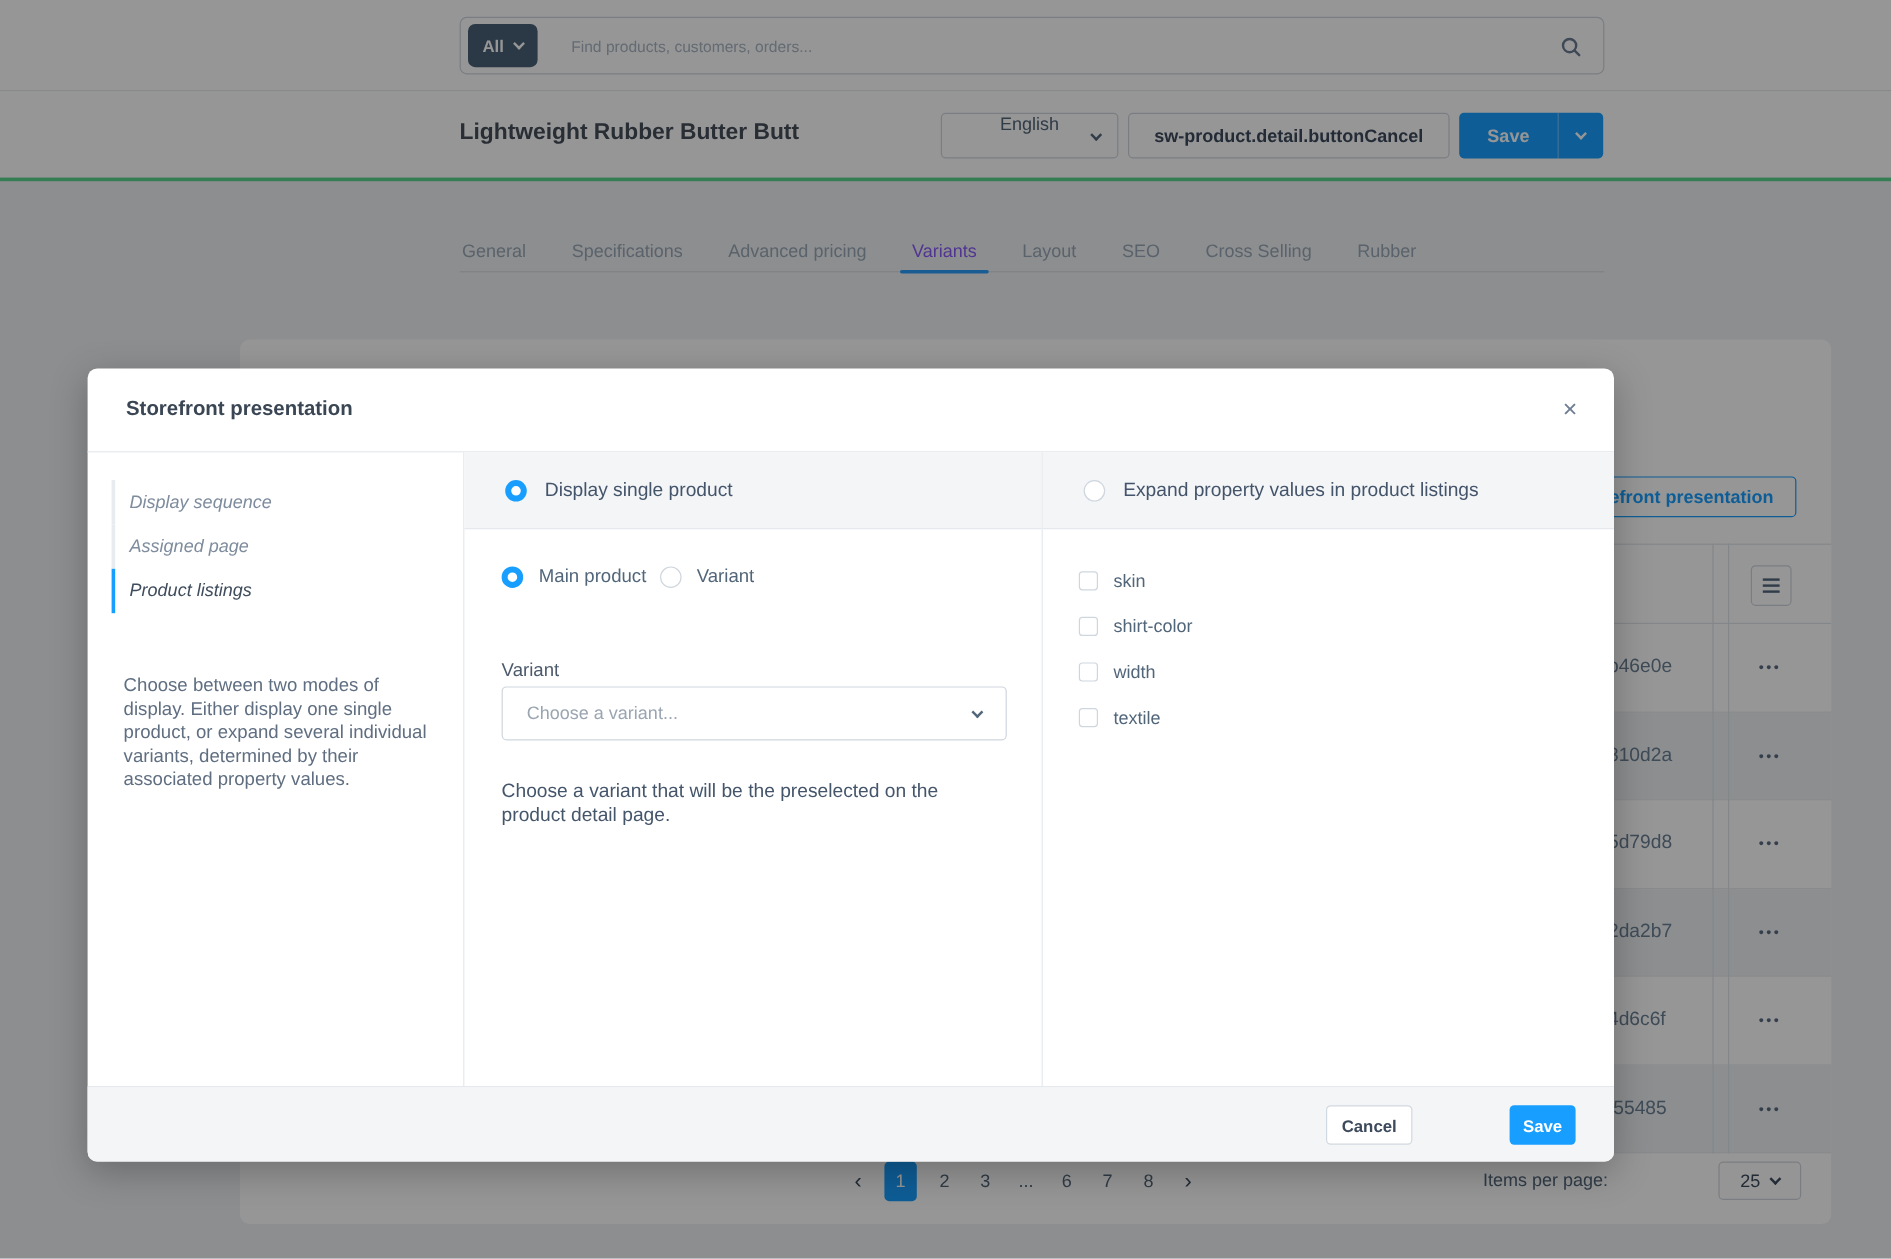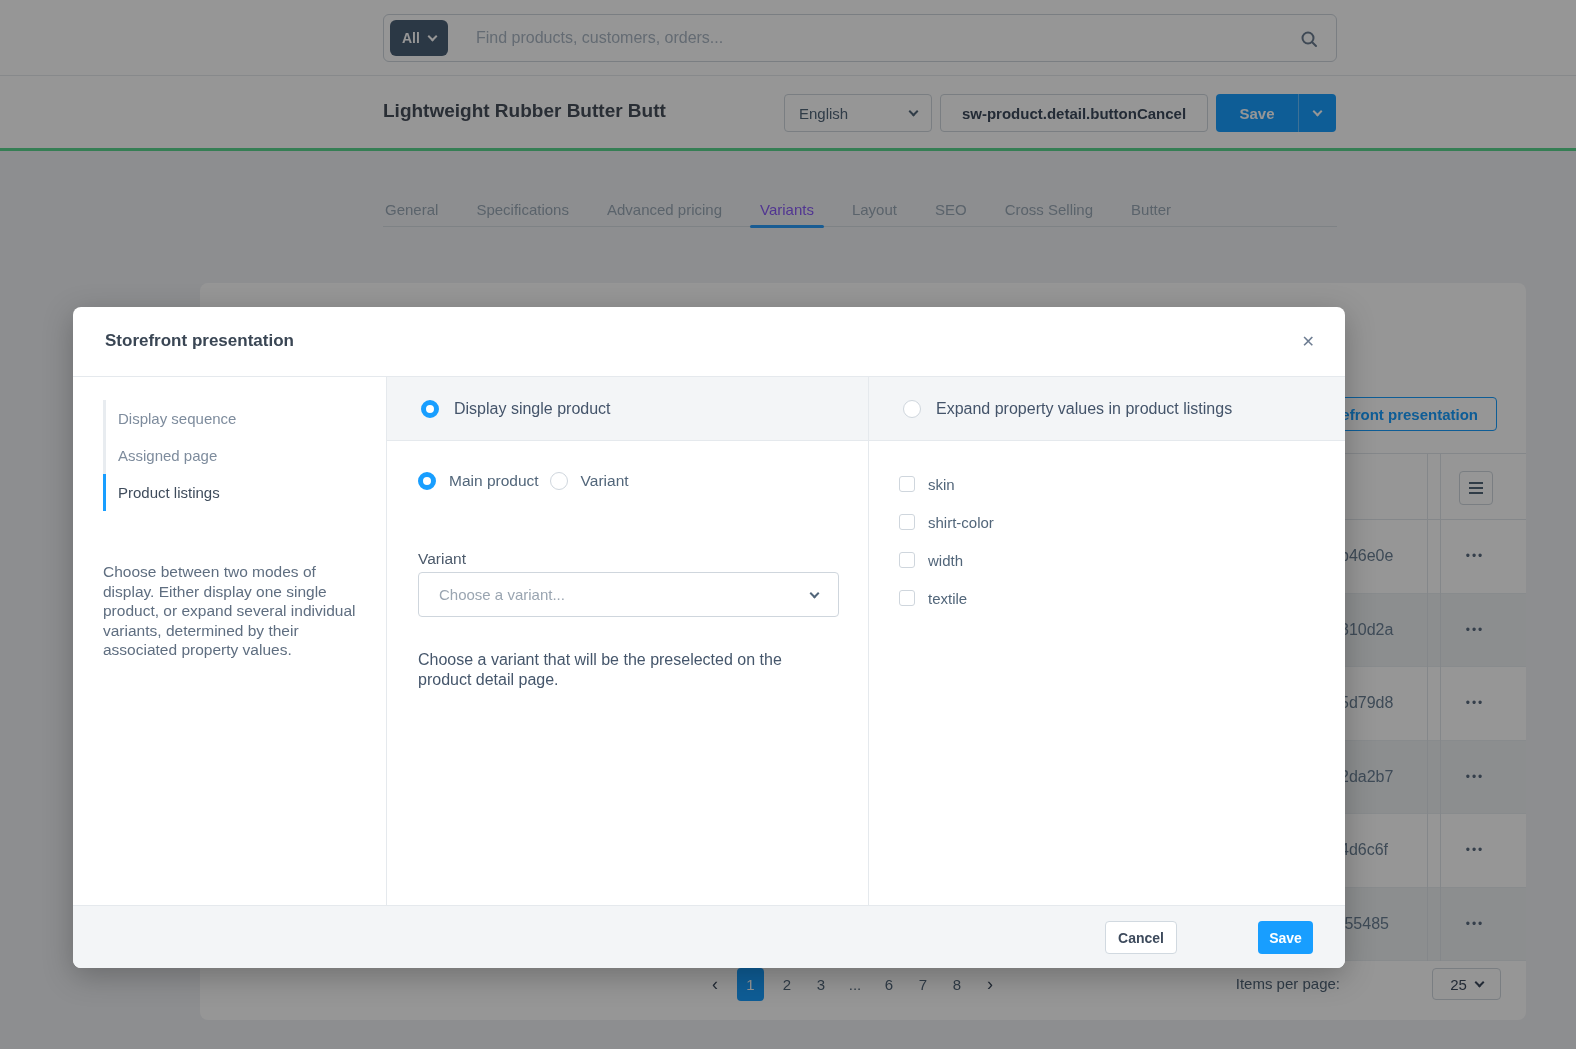--- a/index.html
+++ b/index.html
@@ -6,27 +6,27 @@
   html,body { background:#d8dbdf; }
   body { font-family:"Liberation Sans", sans-serif; }
   .stage { position:relative; width:1576px; height:1049px; overflow:hidden; background:#f0f2f5; }
 
   
   .page { position:absolute; inset:0; z-index:0; }
   .top-header { position:absolute; left:0; top:0; width:1576px; height:76px; background:#ffffff; border-bottom:1px solid #e5e9ed; }
   .search-box { position:absolute; left:383px; top:14px; width:954px; height:48px; background:#ffffff; border:1px solid #cfd6dd; border-radius:6px; display:flex; align-items:center; }
   .all-btn { position:absolute; left:6px; top:5px; height:36px; padding:0 12px; background:#495f76; border-radius:6px; color:#ffffff; font-size:14px; font-weight:bold; display:flex; align-items:center; gap:9px; }
   .all-btn .chev { border-color:#ffffff; margin-top:-3px; }
-  .search-input { position:absolute; left:92px; top:1px; height:44px; width:780px; border:none; outline:none; background:transparent; font-size:16px; color:#5f6e80; font-family:"Liberation Sans",sans-serif; }
+  .search-input { position:absolute; left:92px; top:1px; height:44px; width:780px; border:none; outline:none; background:transparent; font-size:13px; color:#5f6e80; font-family:"Liberation Sans",sans-serif; }
   .search-input::placeholder { color:#aab6c3; }
   .search-glass { position:absolute; right:18px; top:15px; }
 
   .product-header { position:absolute; left:0; top:76px; width:1576px; height:72px; background:#ffffff; }
   .page-title { position:absolute; left:383px; top:24px; font-size:19px; font-weight:bold; color:#464e5a; }
-  .lang-select { position:absolute; left:784px; top:18px; width:148px; height:38px; background:#ffffff; border:1px solid #cfd6dd; border-radius:4px; display:flex; align-items:center; padding:0 14px; font-size:15px; color:#52667a; }
+  .lang-select { position:absolute; left:784px; top:18px; width:148px; height:38px; background:#ffffff; border:1px solid #cfd6dd; border-radius:4px; display:flex; align-items:center; padding:0 14px; font-size:15px; color:#52667a;flex-direction:column; }
   .lang-select .chev { margin-left:auto; border-color:#52667a; margin-top:-3px; }
   .btn-cancel-key { position:absolute; left:940px; top:18px; width:268px; height:38px; background:#ffffff; border:1px solid #cfd6dd; border-radius:4px; font-size:15px; font-weight:bold; color:#3d4a5c; display:flex; align-items:center; justify-content:center; }
   .btn-save-split { position:absolute; left:1216px; top:18px; width:120px; height:38px; background:#189eff; border-radius:4px; display:flex; }
   .btn-save-main { width:83px; display:flex; align-items:center; justify-content:center; color:#fff; font-size:15px; font-weight:bold; border-right:1px solid rgba(255,255,255,0.35); }
   .btn-save-arrow { flex:1; display:flex; align-items:center; justify-content:center; }
   .btn-save-arrow .chev { border-color:#fff; margin-top:-3px; }
   .green-line { position:absolute; left:0; top:148px; width:1576px; height:3px; background:#5bd68f; }
 
   .tabs-row { position:absolute; left:383px; top:193px; width:954px; height:34px; border-bottom:1px solid #d7dde3; display:flex; gap:34px; }
   .tab { position:relative; font-size:15px; color:#9aa8b6; display:flex; align-items:center; padding:0 2px; }
@@ -60,21 +60,21 @@
   
   .modal { position:absolute; left:73px; top:307px; width:1272px; height:661px; background:#ffffff; border-radius:8px; z-index:20; box-shadow:0 8px 30px rgba(0,0,0,0.25); }
   .m-header { position:absolute; left:0; top:0; width:1272px; height:70px; border-bottom:1px solid #e5e9ed; }
   .m-title { position:absolute; left:32px; top:24px; font-size:17px; font-weight:bold; color:#3a4654; }
   .m-close { position:absolute; right:30px; top:25px; font-size:16px; color:#6e7d92; cursor:pointer; }
   .m-body { position:absolute; left:0; top:70px; width:1272px; height:528px; display:flex; }
   .m-col1 { width:314px; height:100%; border-right:1px solid #e5e9ed; position:relative; }
   .m-col2 { width:481px; height:100%; position:relative; }
   .m-col3 { width:477px; height:100%; border-left:1px solid #e5e9ed; position:relative; }
 
-  .side-nav { position:absolute; left:30px; top:23px; width:250px; }
+  .side-nav { position:absolute; left:20px; top:23px; width:250px;font-style:italic; }
   .side-item { height:37px; display:flex; align-items:center; border-left:3px solid #e8ecf0; padding-left:12px; font-size:15px; color:#7e8c9d; }
   .side-item.active { border-left-color:#189eff; color:#3f4c5c; }
   .side-desc { position:absolute; left:30px; top:185px; width:260px; font-size:15.5px; line-height:19.5px; color:#5f6e80; }
 
   .band { position:absolute; left:0; top:0; width:100%; height:64px; background:#f3f5f7; border-bottom:1px solid #e5e9ed; display:flex; align-items:center; padding-left:34px; gap:15px; }
   .band-label { font-size:16px; color:#44546a; }
   .radio { width:18px; height:18px; border-radius:50%; background:#fff; flex:none; }
   .radio.sel { border:5.5px solid #189eff; }
   .radio.unsel { border:1px solid #cfd6dd; }
 
@@ -136,21 +136,21 @@
     <div class="green-line"></div>
 
     <div class="tabs-row">
       <div class="tab">General</div>
       <div class="tab">Specifications</div>
       <div class="tab">Advanced pricing</div>
       <div class="tab active">Variants</div>
       <div class="tab">Layout</div>
       <div class="tab">SEO</div>
       <div class="tab">Cross Selling</div>
-      <div class="tab">Butter</div>
+      <div class="tab">Rubber</div>
     </div>
 
     <div class="card">
       <div class="sf-btn">Storefront presentation</div>
 
       <div class="tbl-header">
         <div class="cfg-btn">
           <i></i>
             <i></i>
             <i></i>

